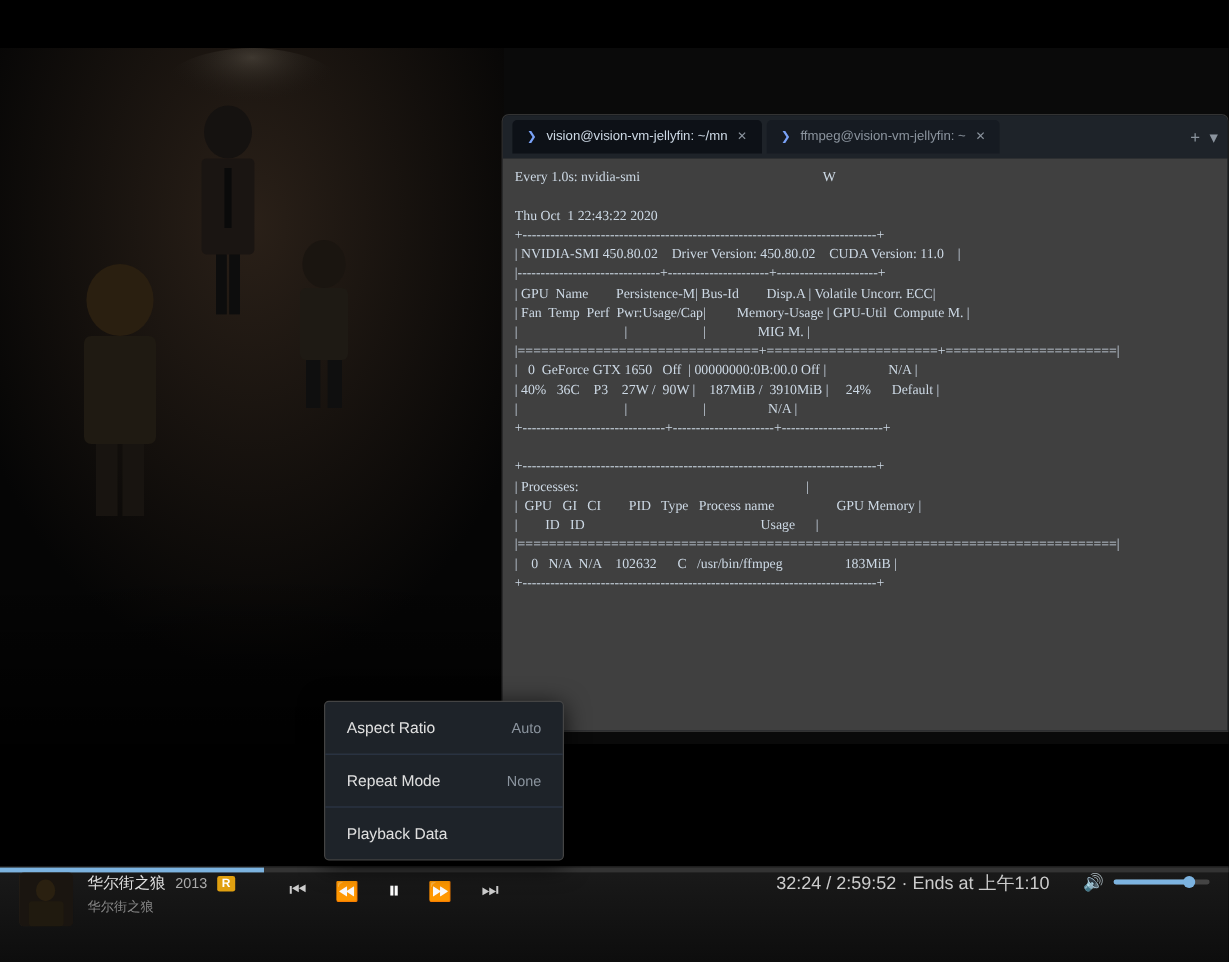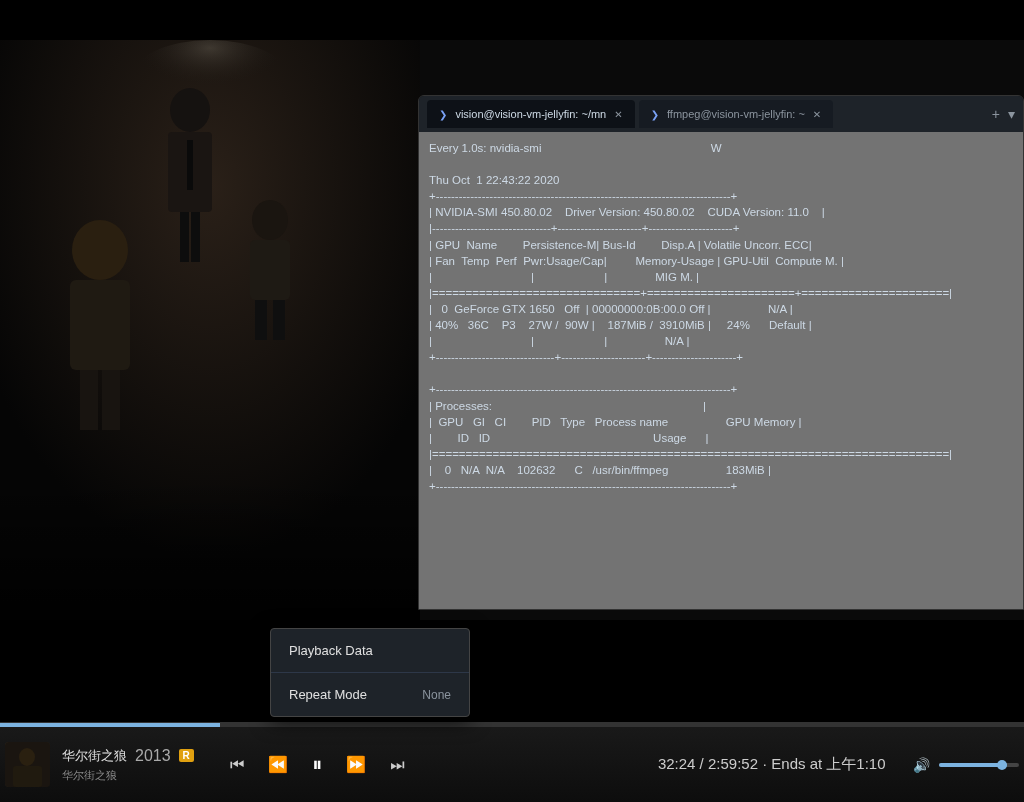--- a/index.html
+++ b/index.html
@@ -100,23 +100,23 @@
     .terminal-tab-actions {
       margin-left: auto;
       display: flex;
       gap: 8px;
       align-items: center;
       color: #8b949e;
       font-size: 14px;
     }
 
     .terminal-body {
-      background: #737373;
+      background: #404040;
       color: #cdd9e5;
-      font-family: Liberation Sans, sans-serif;
+      font-family: Liberation Serif, serif;
       font-size: 11.5px;
       line-height: 1.4;
       padding: 8px 10px;
       height: calc(100% - 36px);
       overflow: hidden;
       white-space: pre;
     }
 
     
     #player-bar {
@@ -141,22 +141,22 @@
     }
 
     .progress-bar-fill {
       height: 100%;
       background: #7cb3e0;
       width: 21.5%;
     }
 
     .player-controls-row {
       display: flex;
-      align-items: center;
-      padding: 0 5px;
+      align-items: flex-start;
+      padding: 0 16px;
       flex: 1;
       gap: 12px;
     }
 
     .player-thumb {
       width: 45px;
       height: 45px;
       border-radius: 4px;
       background: linear-gradient(135deg, #2a2020 0%, #1a1010 100%);
       overflow: hidden;
@@ -187,21 +187,21 @@
     }
 
     .player-title {
       color: #e0e0e0;
       font-size: 13px;
       font-weight: 500;
     }
 
     .player-year {
       color: #aaa;
-      font-size: 16px;
+      font-size: 12px;
     }
 
     .player-rating {
       background: #e0a010;
       color: #fff;
       font-size: 10px;
       font-weight: bold;
       padding: 1px 4px;
       border-radius: 2px;
     }
@@ -439,26 +439,30 @@
 |  GPU   GI   CI        PID   Type   Process name                  GPU Memory |
 |        ID   ID                                                   Usage      |
 |=============================================================================|
 |    0   N/A  N/A    102632      C   /usr/bin/ffmpeg                  183MiB |
 +-----------------------------------------------------------------------------+</div>
   </div>
 </div>
 
 <div id="context-menu">
   <div class="menu-item">
-    <span class="menu-item-label">Playback Data</span>
-    <span class="menu-item-value"></span>
+    <span class="menu-item-label">Aspect Ratio</span>
+    <span class="menu-item-value">Auto</span>
   </div>
   <div class="menu-item">
     <span class="menu-item-label">Repeat Mode</span>
     <span class="menu-item-value">None</span>
+  </div>
+  <div class="menu-item">
+    <span class="menu-item-label">Playback Data</span>
+    <span class="menu-item-value"></span>
   </div>
 </div>
 
 <div id="player-bar">
   <div class="progress-bar-container">
     <div class="progress-bar-fill" style="width: 21.5%;"></div>
   </div>
   <div class="player-controls-row">
 
     <div class="player-thumb">

